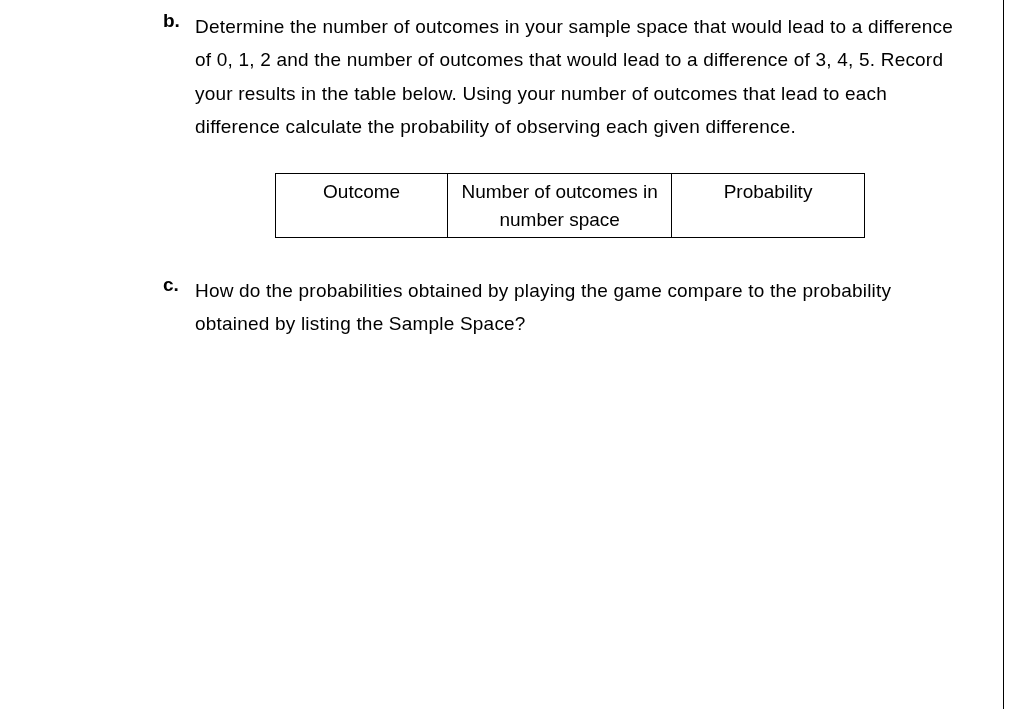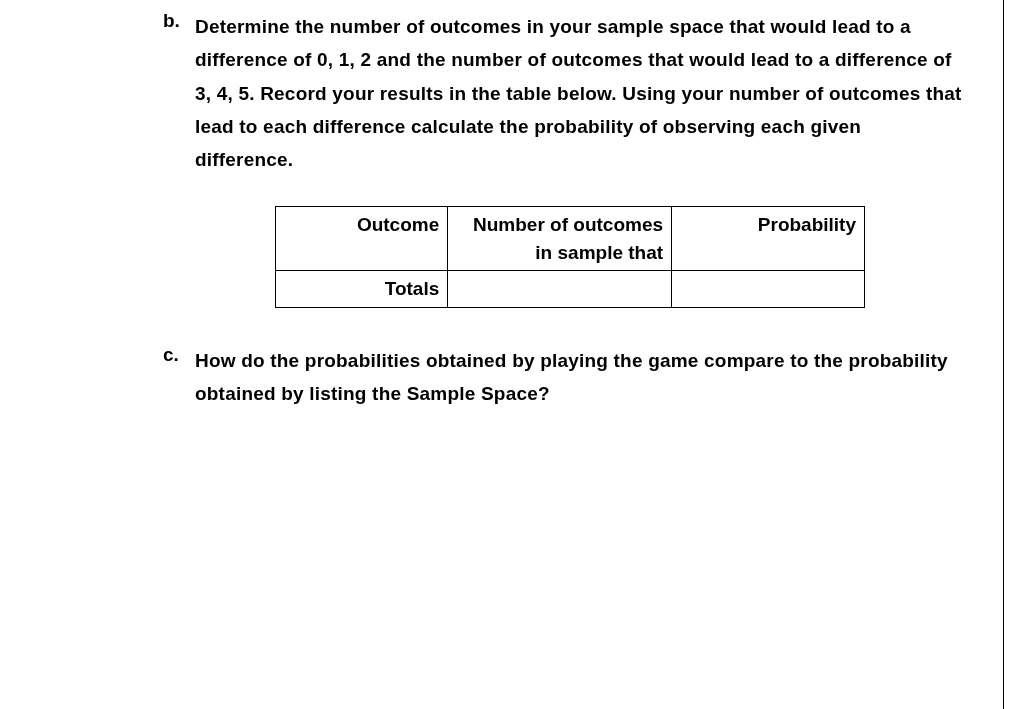--- a/index.html
+++ b/index.html
@@ -32,39 +32,39 @@
     margin-bottom: 34px;
   }
   .item-label {
     position: absolute;
     left: -32px;
     top: 0;
     font-weight: 700;
     font-size: 19px;
   }
   .item-text {
-    font-weight: 700;
+    font-weight: 400;
     font-size: 19px;
     line-height: 1.75;
     letter-spacing: 0.2px;
     margin: 0;
   }
   .table-wrap {
     margin: 30px 0 36px 80px;
   }
   table {
     border-collapse: collapse;
     width: 590px;
   }
   th, td {
     border: 1.5px solid #000;
     padding: 4px 8px;
-    text-align: right;
+    text-align: center;
     vertical-align: top;
-    font-weight: 700;
+    font-weight: 400;
     font-size: 19px;
     line-height: 1.45;
   }
   th.col-0 { width: 150px; }
   th.col-1 { width: 200px; }
   th.col-2 { width: 170px; }
   td.body-cell { height: 22px; }
 </style>
 </head>
 <body>
@@ -75,27 +75,22 @@
 
     <div class="item">
       <span class="item-label">b.</span>
       <p class="item-text">Determine the number of outcomes in your sample space that would lead to a difference of 0, 1, 2 and the number of outcomes that would lead to a difference of 3, 4, 5. Record your results in the table below. Using your number of outcomes that lead to each difference calculate the probability of observing each given difference.</p>
 
       <div class="table-wrap">
         <table>
           <tbody>
               <tr>
             <th class="col-0">Outcome</th>
-            <th class="col-1">Number of outcomes in sample that</th>
+            <th class="col-1">Number of outcomes in number space</th>
             <th class="col-2">Probability</th>
-          </tr>
-          <tr>
-            <td class="body-cell">Totals</td>
-            <td class="body-cell"></td>
-            <td class="body-cell"></td>
           </tr>
         </tbody>
           </table>
       </div>
     </div>
 
     <div class="item">
       <span class="item-label">c.</span>
       <p class="item-text">How do the probabilities obtained by playing the game compare to the probability obtained by listing the Sample Space?</p>
     </div>

